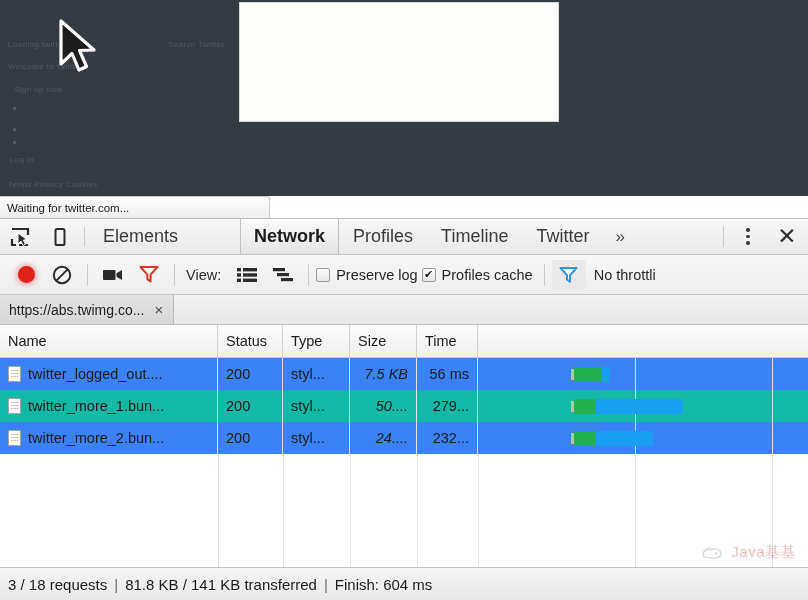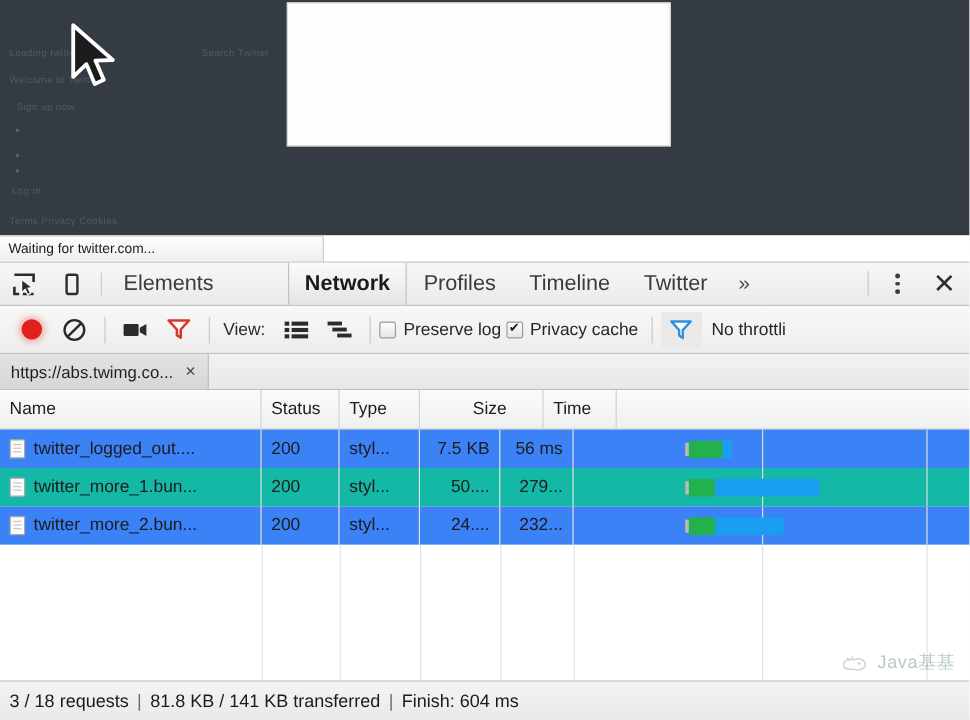--- a/index.html
+++ b/index.html
@@ -131,35 +131,35 @@
   .thead {
     display: flex; height: 33px;
     background: linear-gradient(to bottom,#fbfbfb,#f0f0f0);
     border-bottom: 1px solid #c6c6c6;
     font-size: 14.5px; color: #1c1c1c;
   }
   .th { display: flex; align-items: center; border-right: 1px solid #d2d2d2; padding: 16px 8px; cursor: pointer; }
   .th.c-name { width: 218px; }
   .th.c-status { width: 65px; }
   .th.c-type { width: 67px; }
-  .th.c-size { width: 67px; margin-left: 36px; }
+  .th.c-size { width: 67px; }
   .th.c-time { width: 61px; }
   .th.c-timeline { flex: 1; justify-content: space-between; border-right: none; }
   .tl-scale { display: flex; align-items: center; gap: 2px; font-size: 11.5px; color: #333; margin-right: 30px; }
   .sort-tri { width: 0; height: 0; border-left: 5px solid transparent; border-right: 5px solid transparent; border-bottom: 7px solid #555; }
 
   .tbody { position: relative; }
   .row { display: flex; height: 32px; font-size: 14.5px; color: #1c1c1c; position: relative; }
   .row.odd { background: #3b82f6; }
   .row.even { background: #14b8a6; }
   .td { display: flex; align-items: center; border-right: 1px solid #e2e2e2; padding: 0 8px; overflow: hidden; white-space: nowrap; }
   .td.c-name { width: 218px; gap: 7px; }
   .td.c-status { width: 65px; }
   .td.c-type { width: 67px; }
-  .td.c-size { width: 67px; justify-content: flex-end; }
+  .td.c-size { width: 67px; justify-content: flex-end; font-style: italic; }
   .td.c-time { width: 61px; justify-content: flex-end; }
   .td.c-timeline { flex: 1; border-right: none; position: relative; padding: 0; }
   .doc-icon {
     width: 13px; height: 16px; flex: none;
     border: 1px solid #a8a8a8; background: #fbfbfb; border-radius: 1px;
     position: relative;
   }
   .doc-icon::after {
     content: ""; position: absolute; left: 2px; right: 2px; top: 3px; height: 1px;
     background: #c8c8c8; box-shadow: 0 3px 0 #c8c8c8, 0 6px 0 #c8c8c8;
@@ -182,21 +182,21 @@
     font-size: 15px; color: #1b1b1b; white-space: nowrap;
   }
   .fsep { margin: 0 7px; color: #6c6c6c; }
 
   
   .watermark {
     position: absolute; right: 12px; bottom: 38px;
     display: flex; align-items: center; gap: 5px;
     opacity: .30; pointer-events: none;
   }
-  .wm-text { font-size: 15px; color: #14532d; letter-spacing: .5px; }
+  .wm-text { font-size: 15px; color: #b91c1c; letter-spacing: .5px; }
 </style>
 </head>
 <body>
 
 <div id="app">
 
   <div class="page-area">
     <div id="ghosts">
         <div class="ghost-text" style="left: 8px; top: 40px;">Loading twitter</div>
         <div class="ghost-text" style="left: 168px; top: 40px;">Search Twitter</div>
@@ -304,21 +304,21 @@
         </svg>
       </div>
       <div class="cb-sep"></div>
 
       <label class="chk-wrap">
         <span class="chk"></span>
         <span>Preserve log</span>
       </label>
       <label class="chk-wrap">
         <span class="chk">✔</span>
-        <span>Privacy cache</span>
+        <span>Profiles cache</span>
       </label>
       <div class="cb-sep"></div>
       <div class="throttle-filter">
         <svg width="19" height="18" viewBox="0 0 20 19">
           <path d="M1.5 2 H18.5 L11.6 9.6 V16.5 L8.4 14.3 V9.6 Z" fill="#ffffff" stroke="#2d8fdd" stroke-width="2.1" stroke-linejoin="round"></path>
         </svg>
       </div>
       <span style="margin-left:8px;">No throttli</span>
     </div>
 

